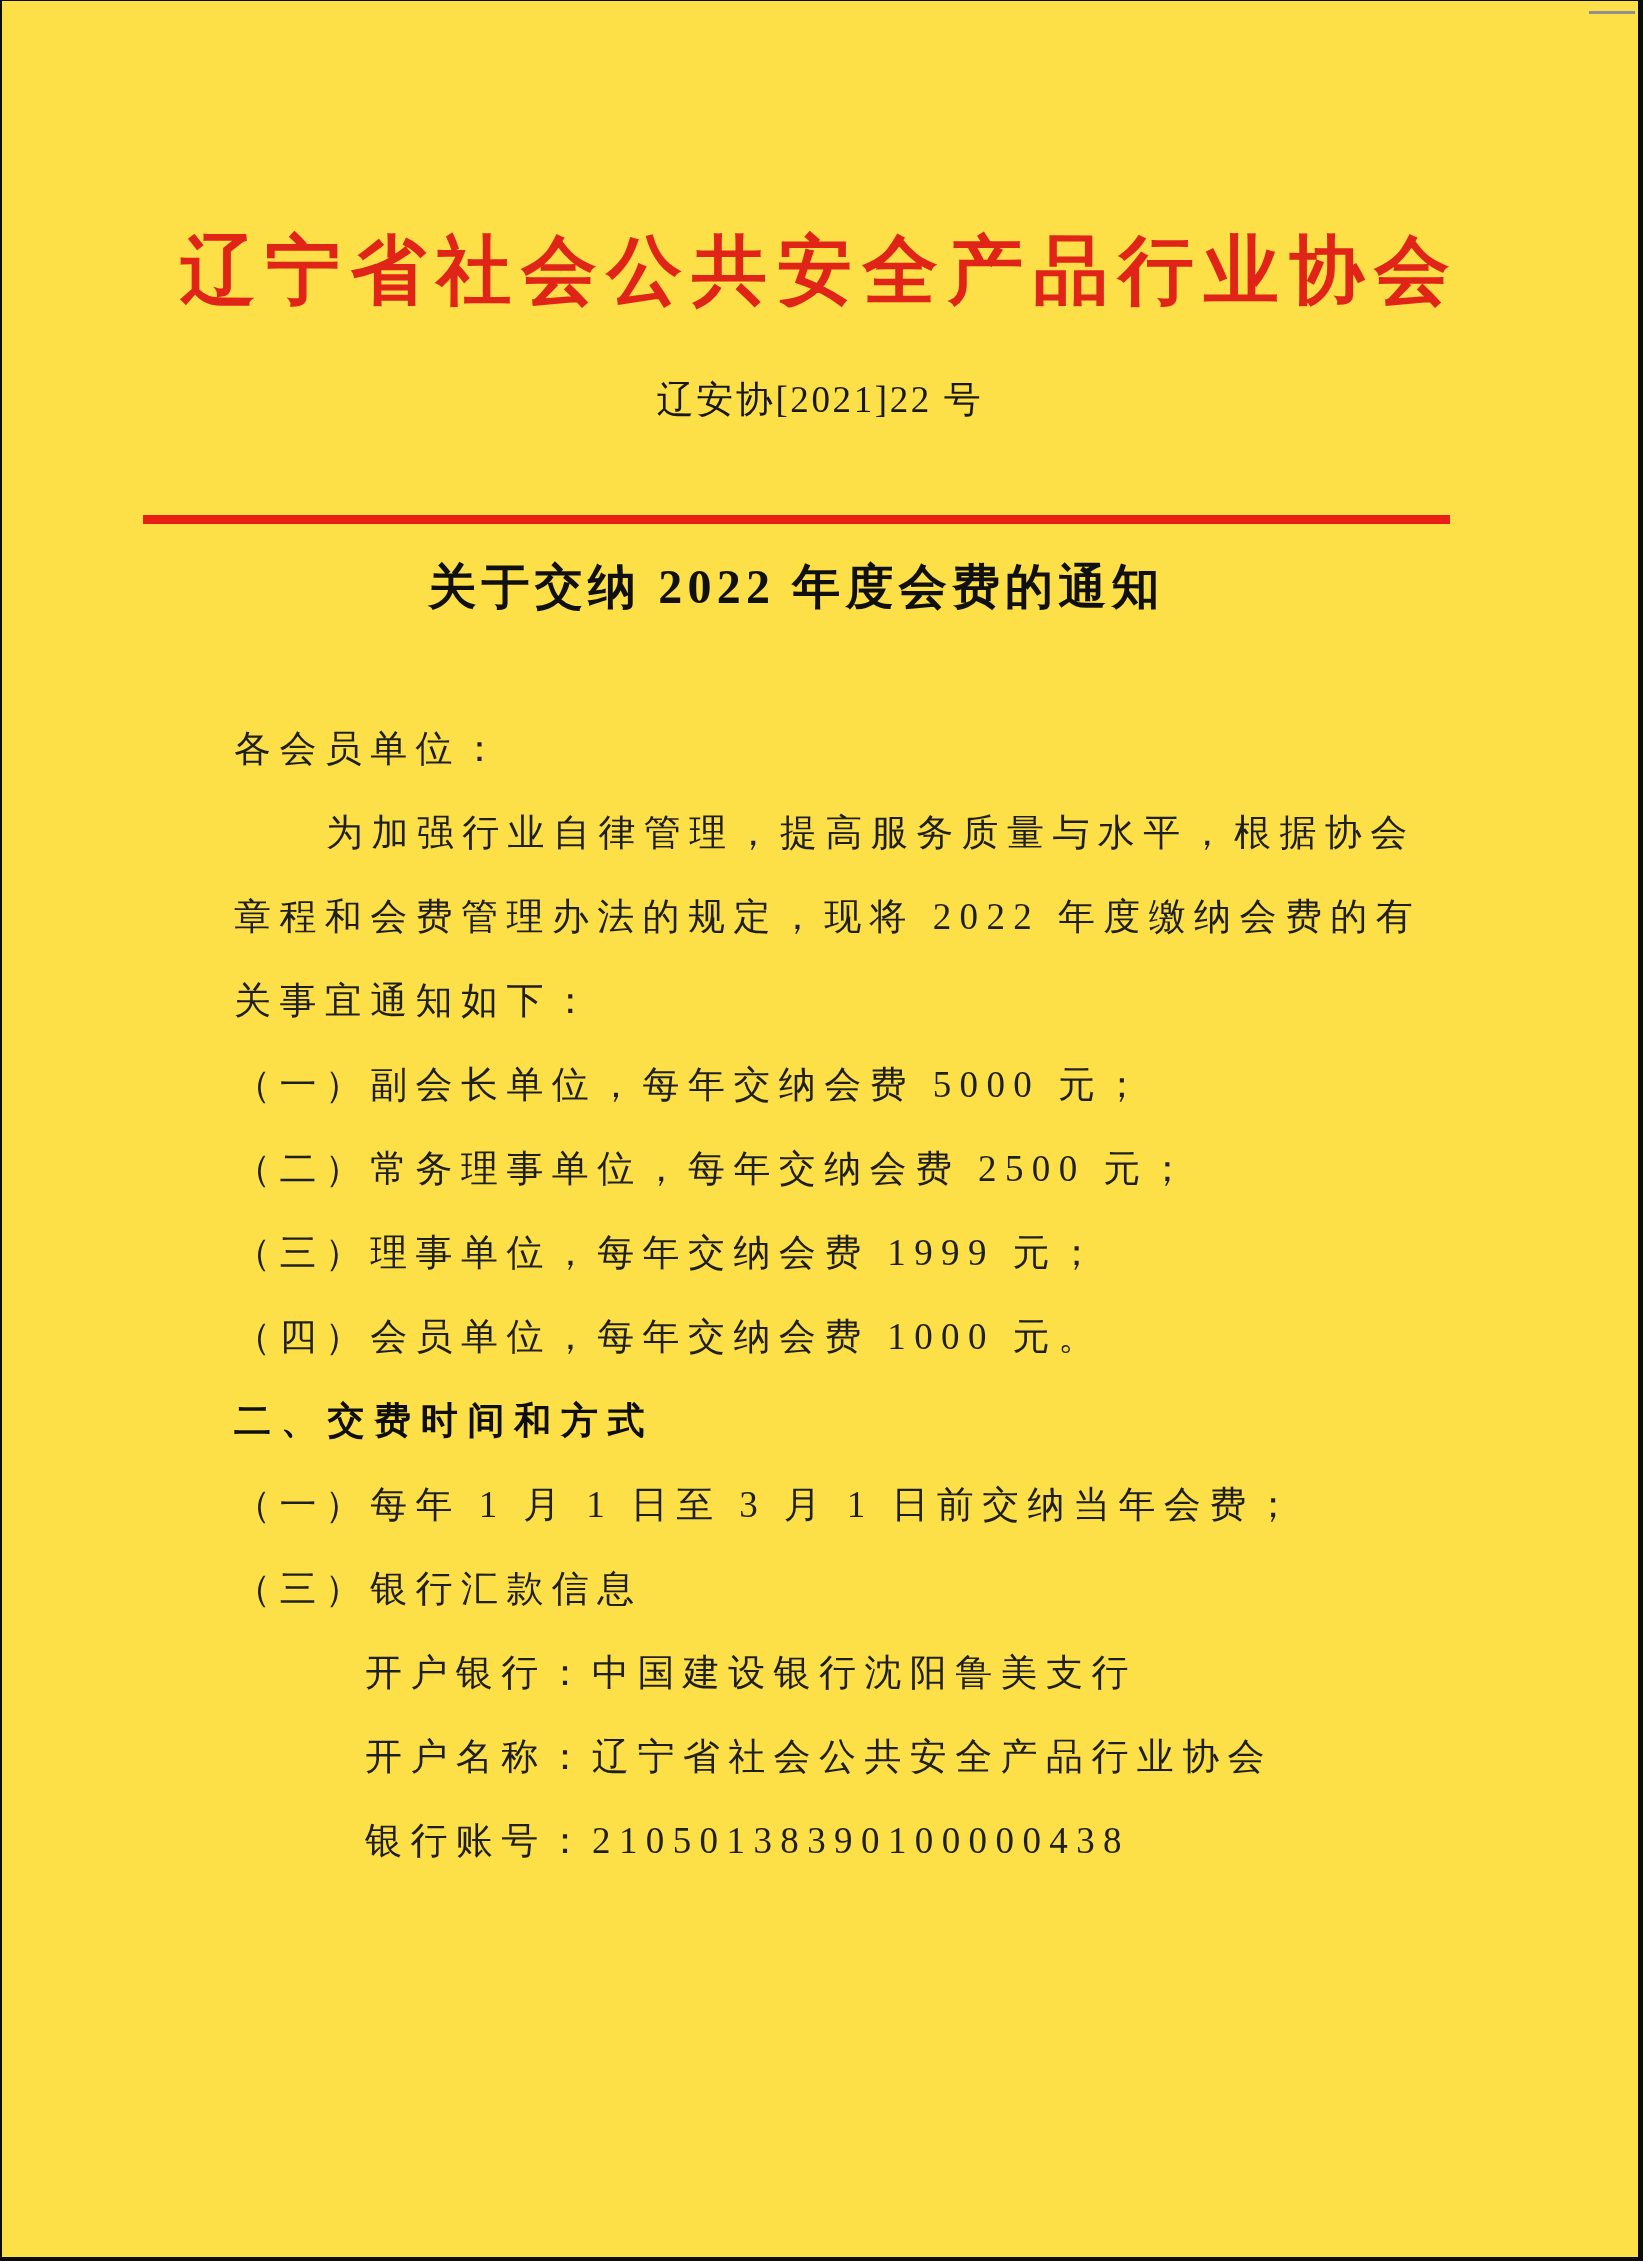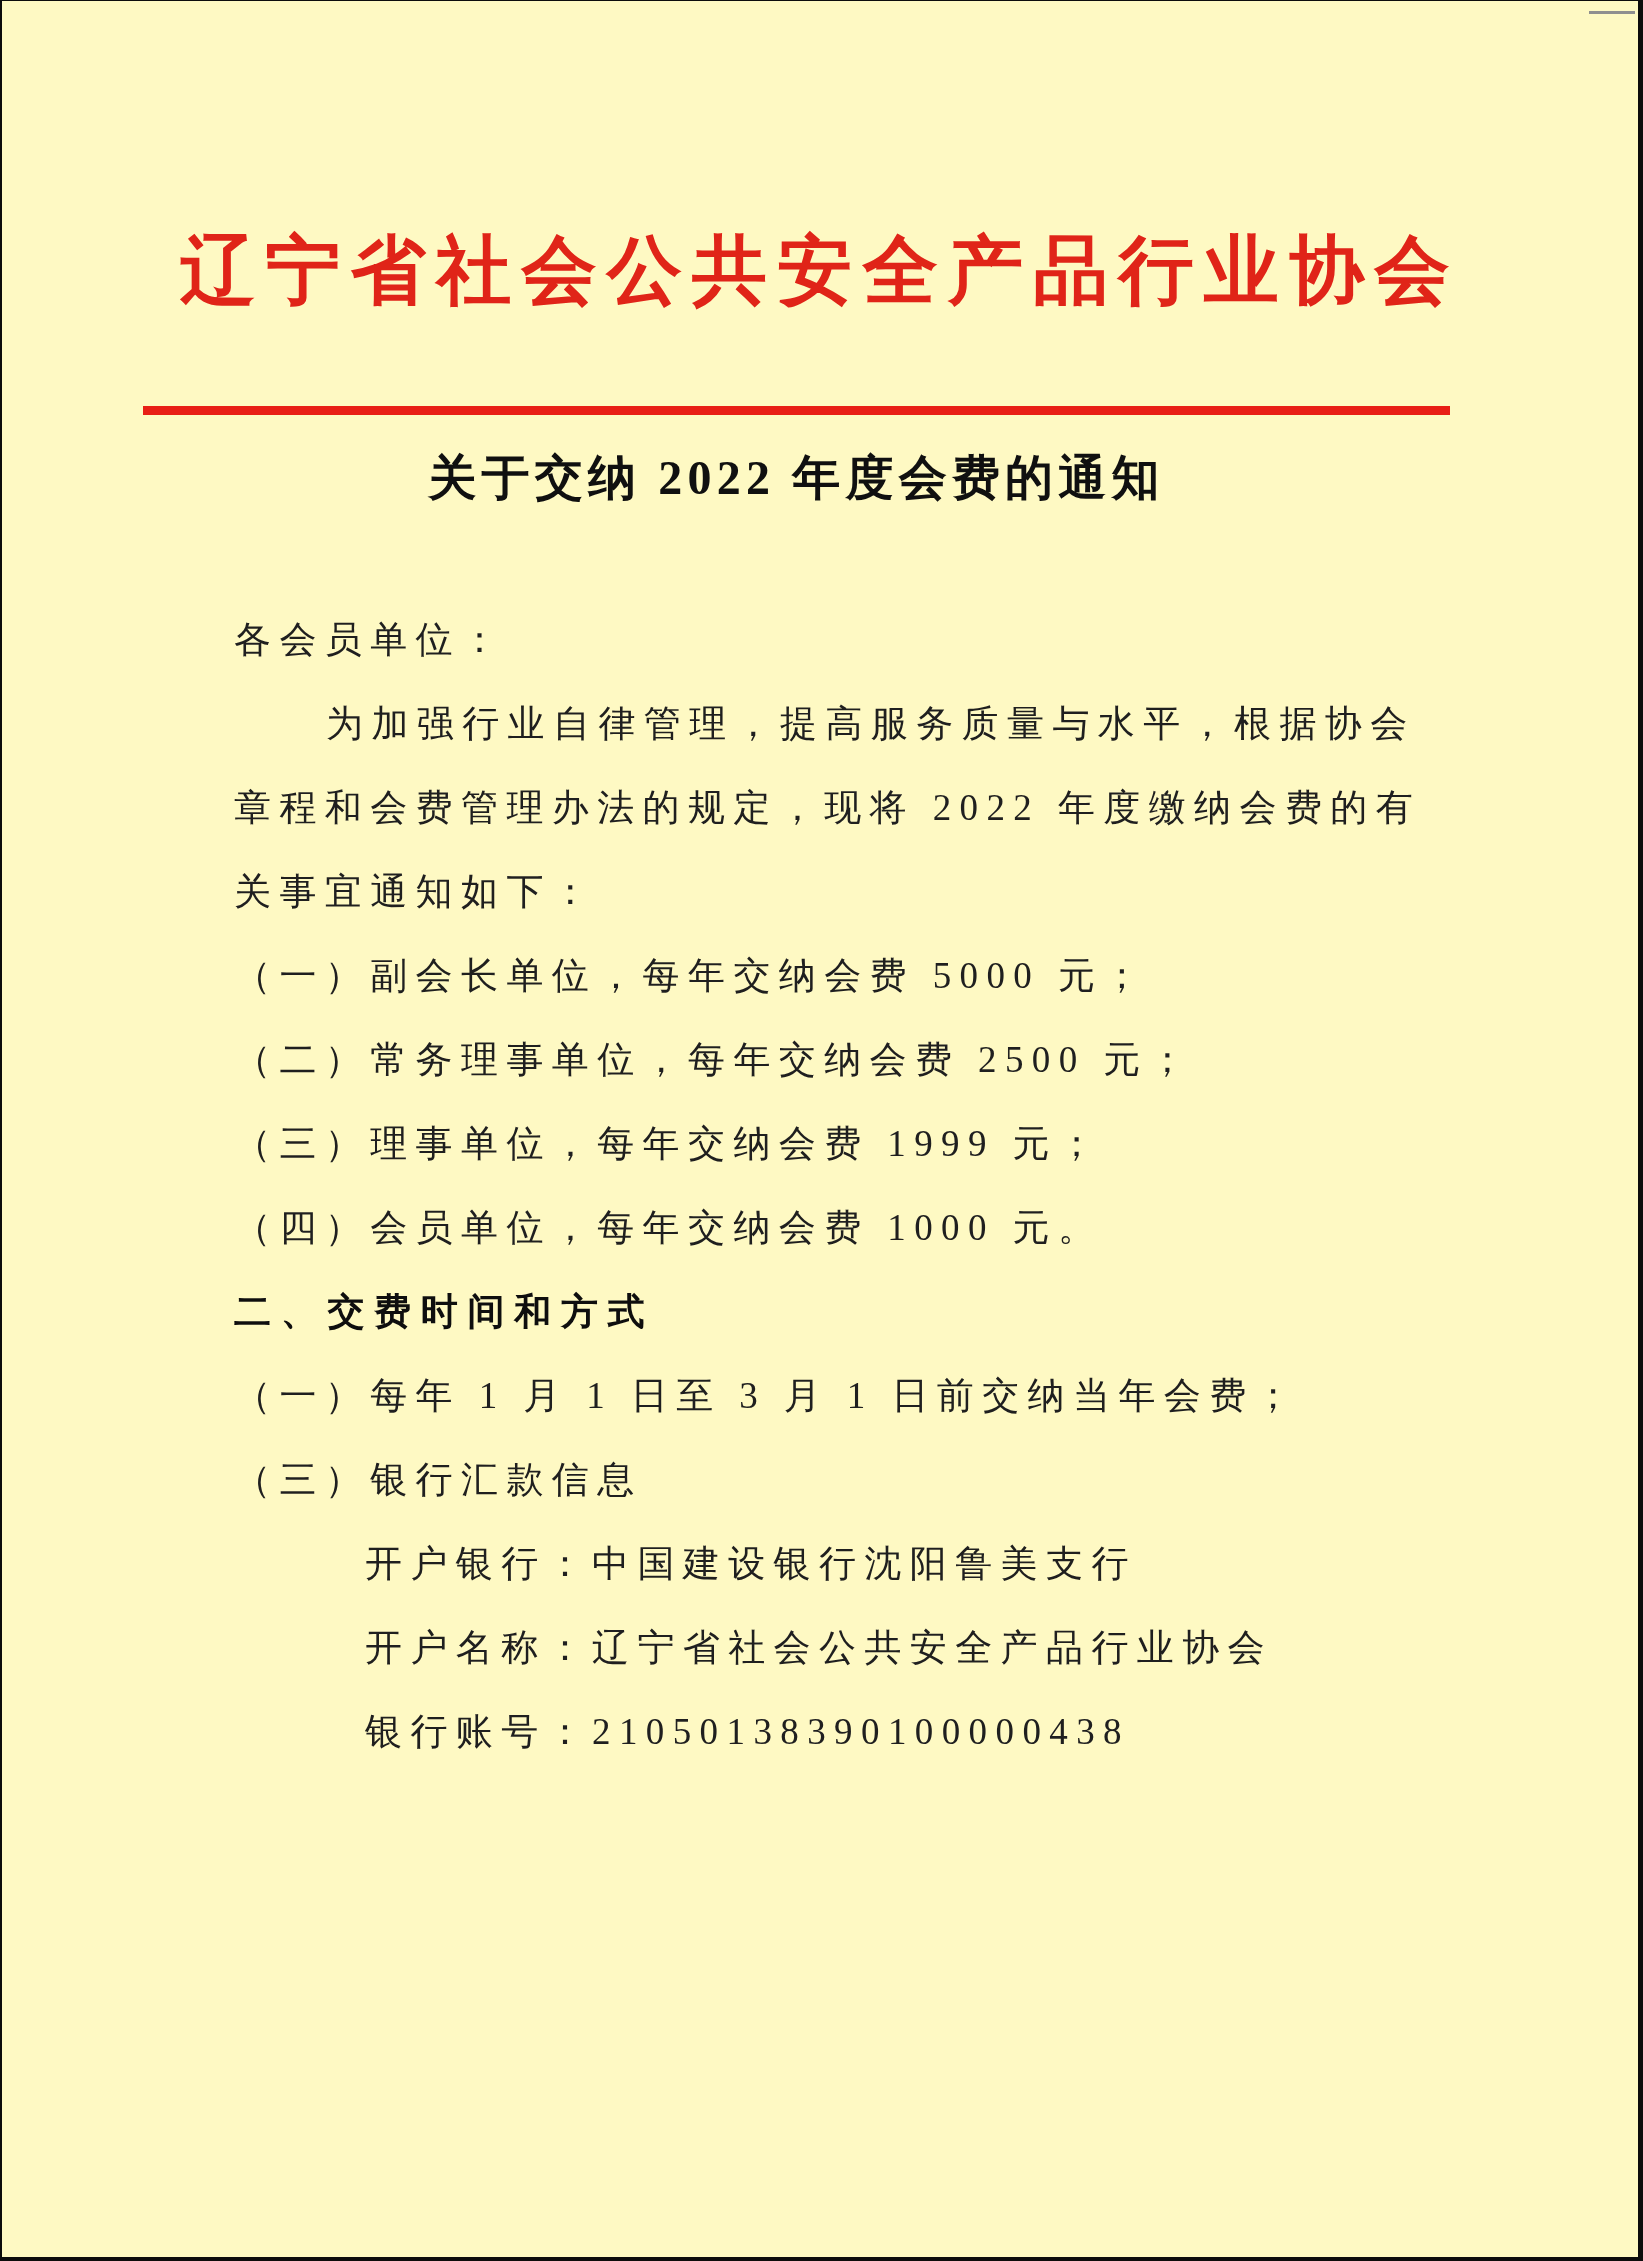--- a/index.html
+++ b/index.html
@@ -5,21 +5,21 @@
   html, body {
     margin: 0;
     padding: 0;
     background: #e9e9e9;
   }
   .page {
     position: relative;
     width: 1644px;
     height: 2261px;
     box-sizing: border-box;
-    background: #fef9c3;
+    background: #fde047;
     border-top: 1.9px solid #0c0c0c;
     border-left: 2.6px solid #0c0c0c;
     border-right: 6.4px solid #0c0c0c;
     border-bottom: 4.5px solid #0c0c0c;
     overflow: hidden;
     font-family: "Liberation Serif", serif;
     color: #1f1f1f;
   }
   .scan-artifact {
     position: absolute;
@@ -92,20 +92,21 @@
 </style>
 </head>
 <body>
 
 <div class="page">
 
   <div class="scan-artifact"></div>
 
   <div class="org-title">辽宁省社会公共安全产品行业协会</div>
 
+  <div class="doc-number">辽安协[2021]22 号</div>
 
   <div class="red-rule"></div>
 
   <div class="notice-title">关于交纳 2022 年度会费的通知</div>
 
   <div class="body-text">
 
     <div class="line">各会员单位：</div>
 
     <div class="line indent">为加强行业自律管理，提高服务质量与水平，根据协会</div>

